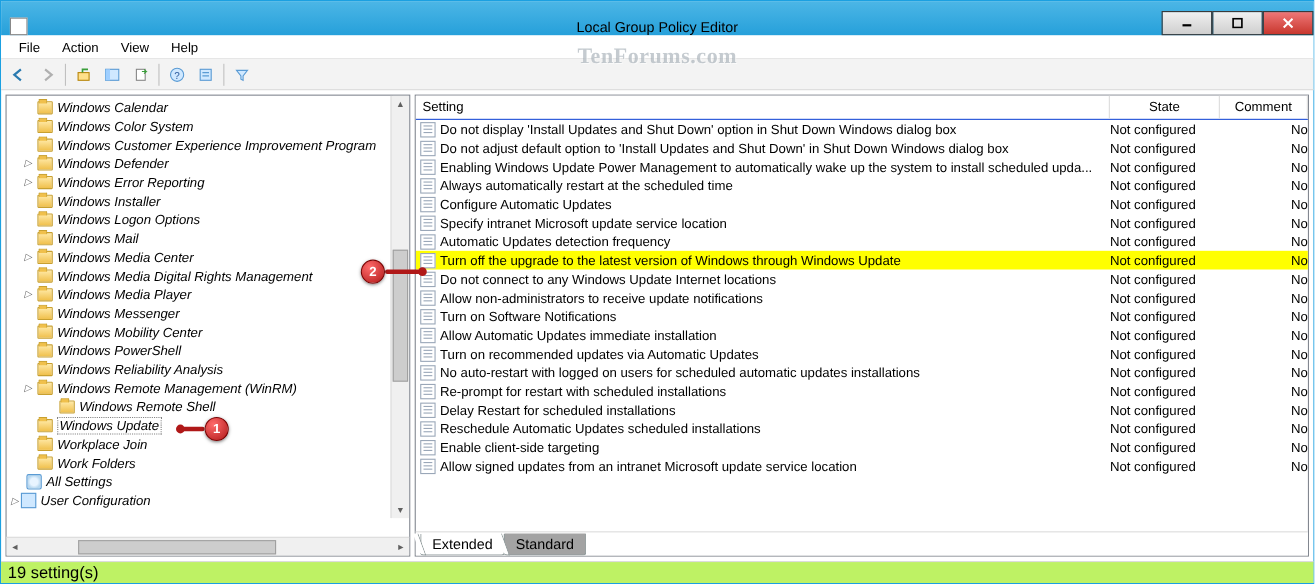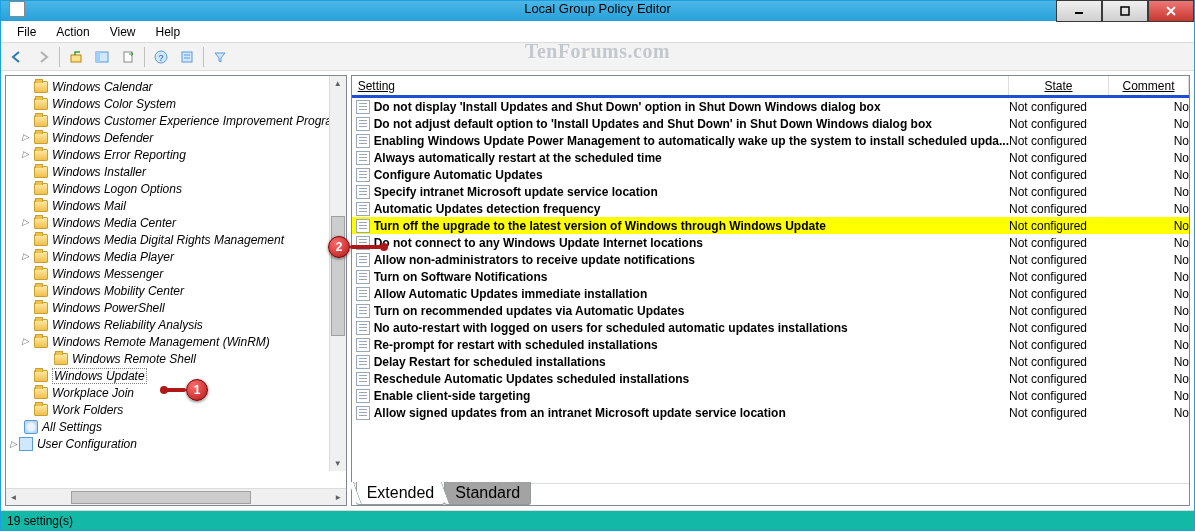--- a/index.html
+++ b/index.html
@@ -14,24 +14,24 @@
 }
 .window {
   border: 1px solid #1ba0e1;
   width: 1195px;
   height: 531px;
   display: flex;
   flex-direction: column;
   background: #fff;
 }
 .titlebar {
-  height: 20px;
+  height: 31px;
   background: linear-gradient(#4cb6e6, #26a0da);
   display: flex;
-  align-items: flex-start;
+  align-items: flex-end;
   position: relative;
   color: #000;
 }
 .titlebar .title {
   position: absolute;
   left: 50%;
   transform: translateX(-50%);
   font-size: 13px;
 }
 .title-icon {
@@ -160,58 +160,57 @@
 .right-panel {
   flex:1;
   display:flex;
   flex-direction:column;
   border:1px solid #828790;
   background:#fff;
 }
 .list-header{
   display:flex;
   height:22px;
-  border-bottom:3px solid #1d4ed8;
+  border-bottom:1px solid #1d4ed8;
   background:#fff;
-  text-decoration:underline;
 }
 .list-header .col{
   border-right:1px solid #dcdcdc;
   padding:3px 6px;
   font-size:12px;
 }
 .col-setting{flex:1;}
 .col-state{width:100px;text-align:center;}
 .col-comment{width:80px;text-align:center;}
 .list-body{flex:1;overflow:hidden;}
 .list-row{
   display:flex;align-items:center;height:17px;padding-left:4px;
 }
 .list-row.highlight{background:#ffff00;}
 .policy-icon{
   width:14px;height:14px;margin-right:4px;flex-shrink:0;
   background:#fff;border:1px solid #9aa7b8;position:relative;
 }
 .policy-icon::after{content:"";position:absolute;left:2px;top:2px;right:2px;height:1px;background:#9aa7b8;box-shadow:0 3px 0 #9aa7b8,0 6px 0 #9aa7b8;}
-.list-row .cell-setting{flex:1;white-space:nowrap;overflow:hidden;text-overflow:ellipsis;font-weight:bold;}
+.list-row .cell-setting{flex:1;white-space:nowrap;overflow:hidden;text-overflow:ellipsis;}
 .list-row .cell-state{width:100px;}
 .list-row .cell-comment{width:80px;text-align:right;}
 .tabs{
   height:22px;border-top:1px solid #dcdcdc;display:flex;align-items:flex-end;padding-left:4px;background:#fff;
 }
 .tabs .tab{
-  border:1px solid #919b9c;border-top:none;padding:2px 10px;font-size:16px;background:#fff;
+  border:1px solid #919b9c;border-top:none;padding:2px 10px;font-size:13px;background:#fff;
   border-radius:0 0 3px 3px;margin-right:-1px;
   position:relative;
 }
 .tabs .tab::before{content:"";position:absolute;left:-4px;bottom:-1px;width:4px;height:100%;border-bottom:1px solid #919b9c;border-right:1px solid #919b9c;transform:skewX(20deg);background:#fff;border-radius:0 0 0 3px;}
 .tabs .tab.active{background:#a3a3a3;}
 .statusbar{
-  height:20px;background:#14b8a6;border-top:1px solid #dcdcdc;
-  display:flex;align-items:center;padding:0 6px;font-size:12px;
+  height:20px;background:#bef264;border-top:1px solid #dcdcdc;
+  display:flex;align-items:center;padding:0 6px;font-size:15px;
 }
 .watermark{
   position:absolute;left:50%;top:40px;transform:translateX(-50%);
   font-size:20px;font-weight:bold;color:rgba(150,160,170,0.55);
   font-family:Georgia,serif;text-shadow:1px 1px 0 rgba(255,255,255,0.6);
   pointer-events:none;letter-spacing:0.5px;
 }
 .annotation{
   position:absolute;width:22px;height:22px;border-radius:50%;
   background:radial-gradient(circle at 35% 30%, #ff6b6b, #b01818);

